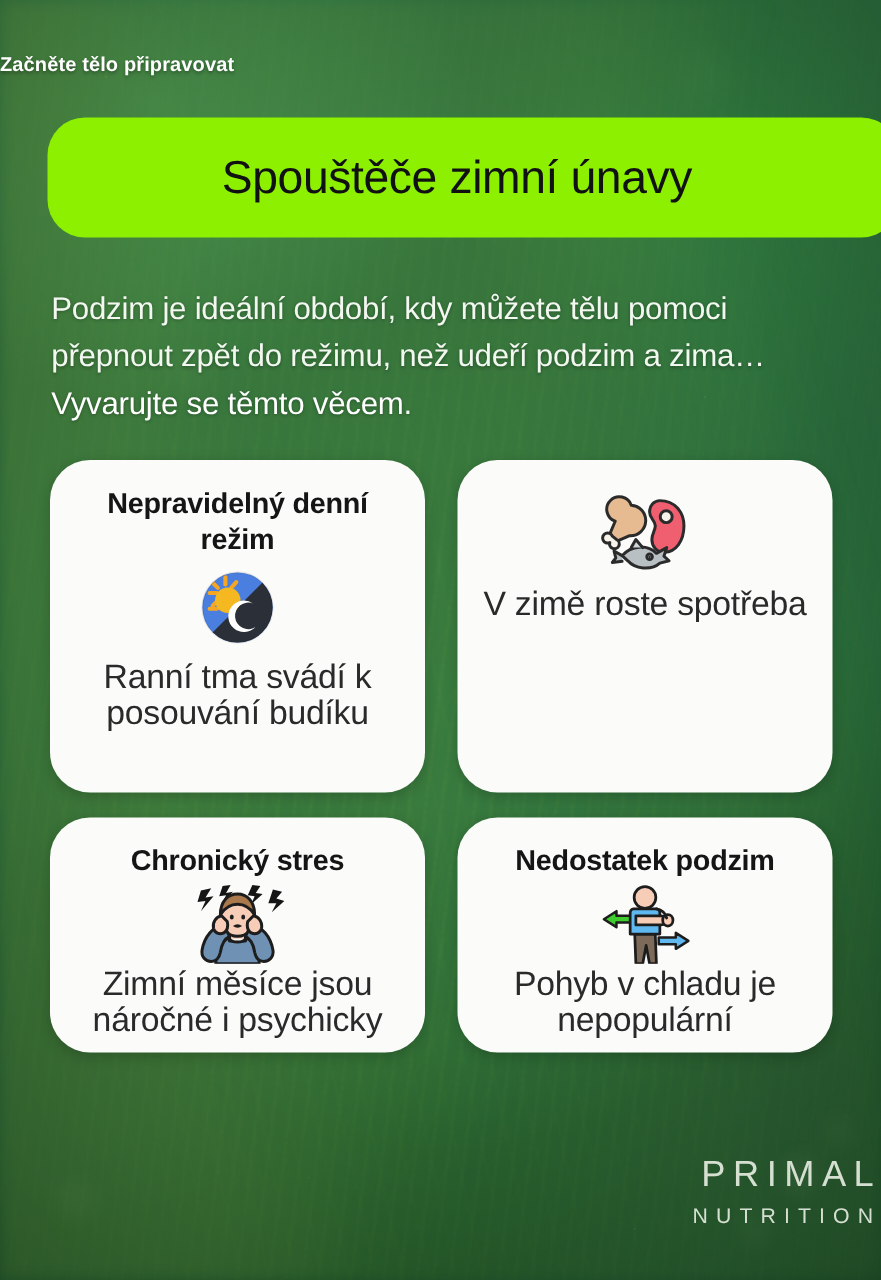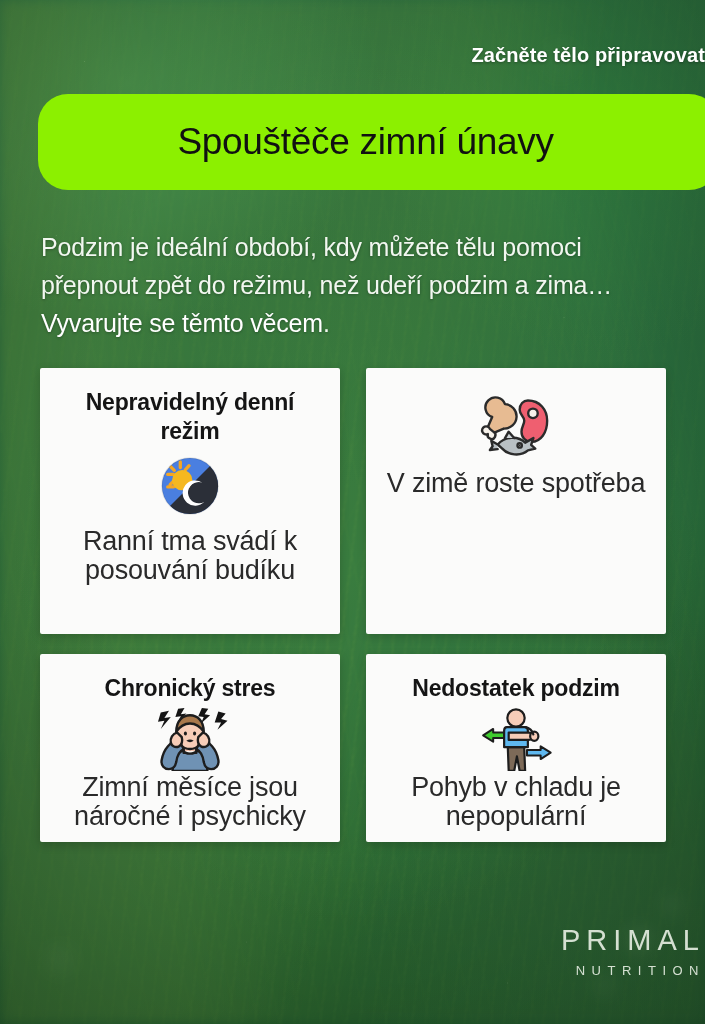--- a/index.html
+++ b/index.html
@@ -86,23 +86,23 @@
     z-index: 2;
     width: 100%;
     height: 100%;
   }
 
   .eyebrow {
     position: absolute;
     top: 44px;
     left: 0;
     right: 0;
-    text-align: right;
+    text-align: left;
     color: #ffffff;
-    font-size: 20px;
+    font-size: 16px;
     font-weight: bold;
     letter-spacing: .1px;
     text-shadow: 0 1px 3px rgba(0,0,0,.35);
   }
 
   .title-banner {
     position: absolute;
     top: 94px;
     left: 38px;
     right: -14px;
@@ -145,21 +145,21 @@
     top: 368px;
     left: 40px;
     width: 626px;
     display: grid;
     grid-template-columns: 300px 300px;
     column-gap: 26px;
     row-gap: 20px;
   }
   .card {
     background: #fbfbfa;
-    border-radius: 2px;
+    border-radius: 32px;
     box-shadow: 0 3px 10px rgba(0,0,0,.18);
     display: flex;
     flex-direction: column;
     align-items: center;
     justify-content: flex-start;
     padding: 20px 16px 22px;
     box-sizing: border-box;
     text-align: center;
   }
   .card.row1 { height: 266px; }
@@ -200,21 +200,21 @@
     opacity: .92;
   }
   .logo-primal {
     font-size: 29px;
     letter-spacing: 6px;
     font-weight: normal;
     line-height: 1;
   }
   .logo-nutrition {
     margin-top: 9px;
-    font-size: 13px;
+    font-size: 17px;
     letter-spacing: 6.5px;
     line-height: 1;
     padding-left: 20px;
   }
 </style>
 </head>
 <body>
 
 <div id="poster">
 

